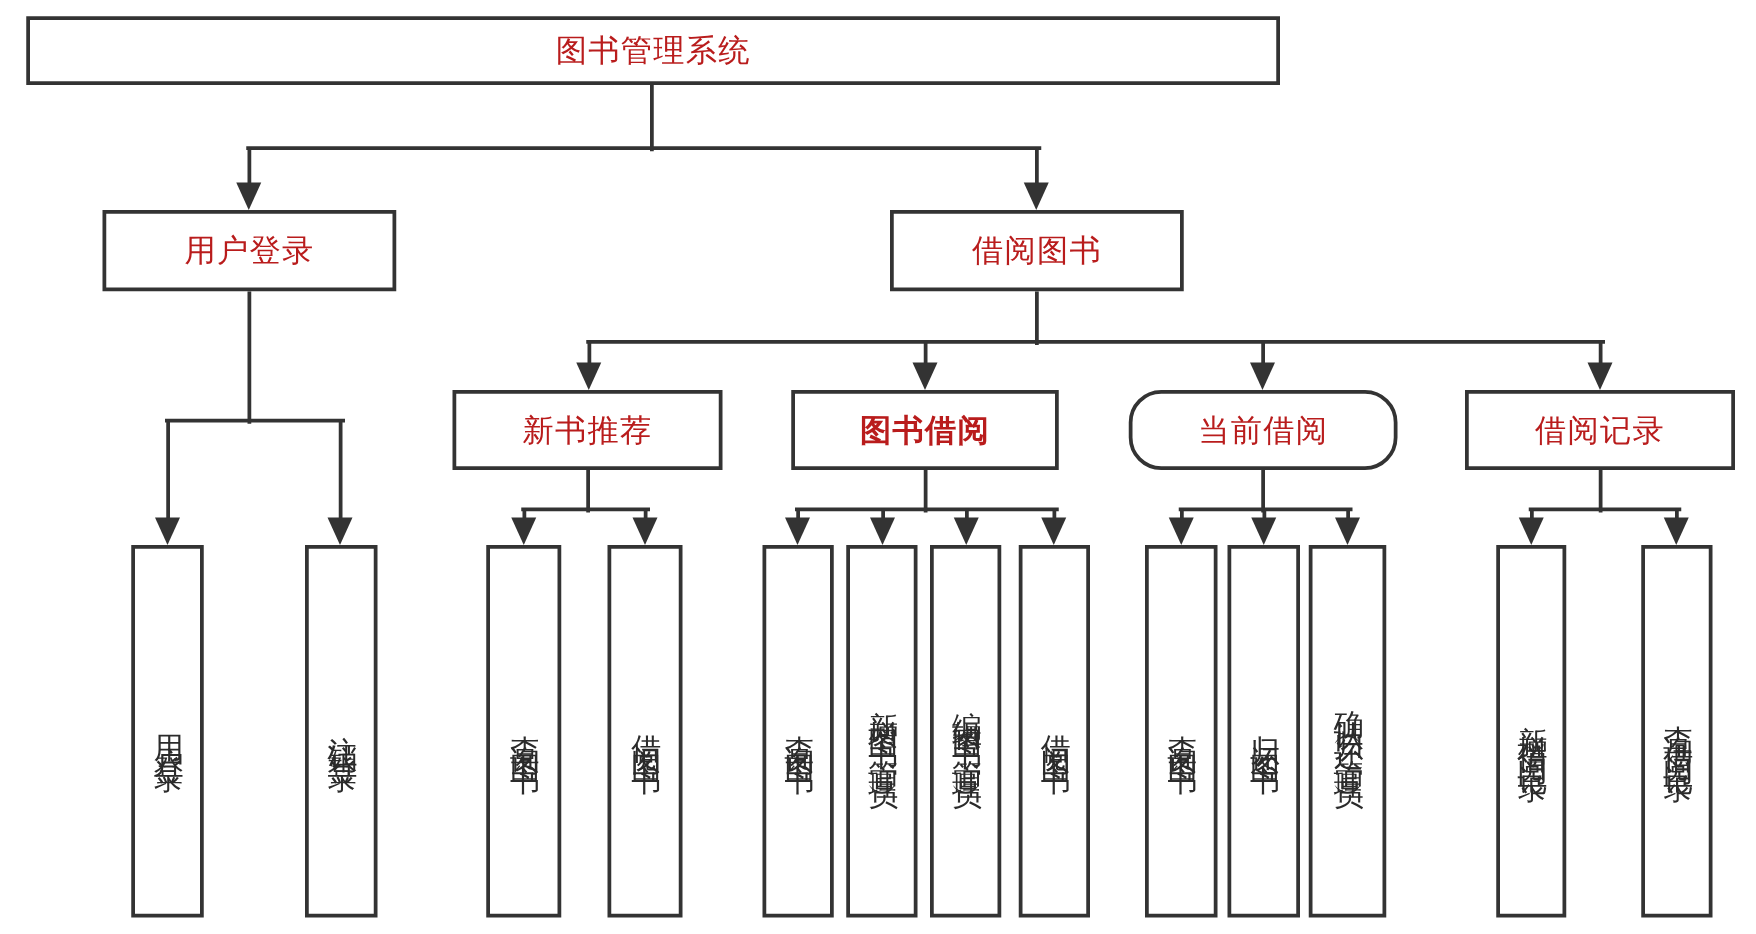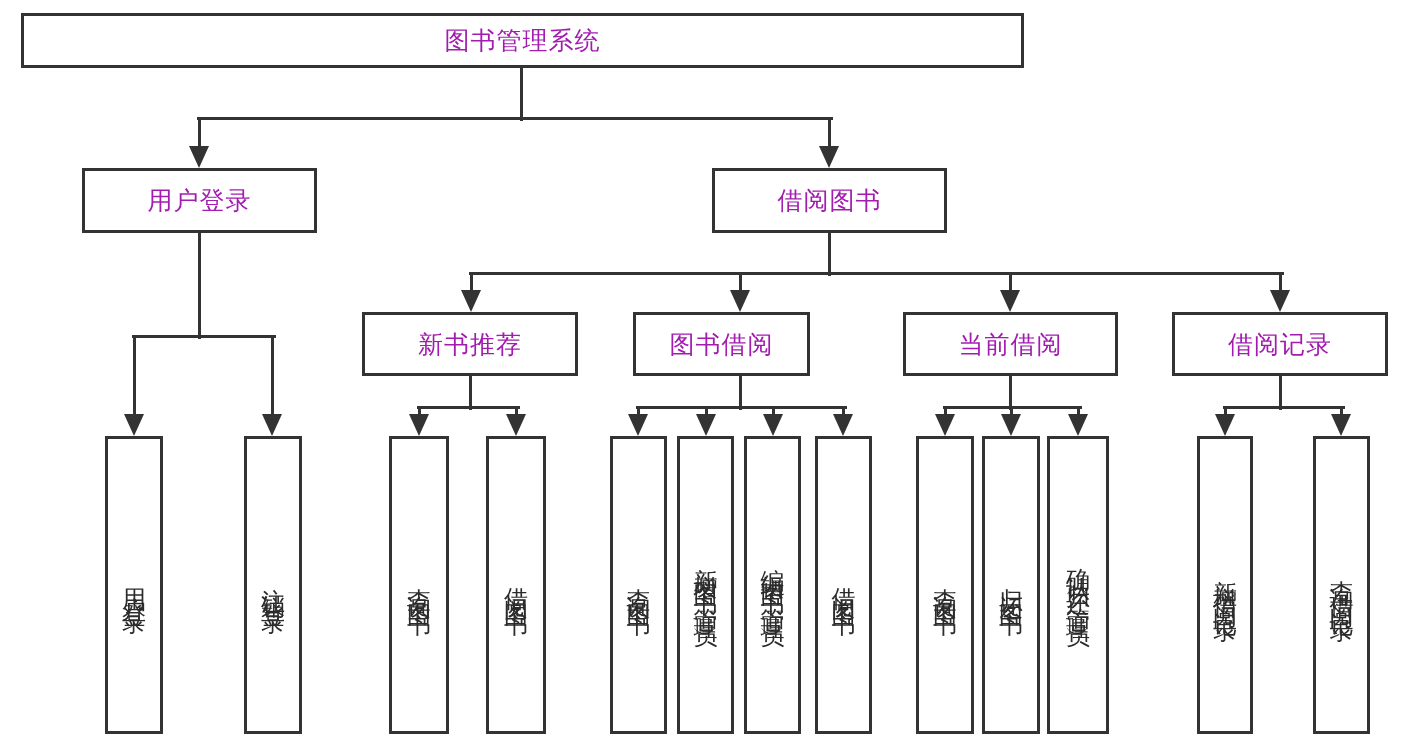--- a/index.html
+++ b/index.html
@@ -21,21 +21,21 @@
     border: 3px solid var(--line);
     display: flex;
     align-items: center;
     justify-content: center;
     z-index: 2;
   }
   .node-label {
     font-size: 25px;
     letter-spacing: 1px;
     white-space: nowrap;
-    color: #a21caf;
+    color: #b91c1c;
   }
   .leaf {
     position: absolute;
     box-sizing: border-box;
     background: #ffffff;
     border: 3px solid var(--line);
     display: flex;
     align-items: center;
     justify-content: center;
     z-index: 2;
@@ -147,25 +147,25 @@
   </div>
 
   <div class="node" style="left:712px; top:168px; width:235px; height:65px;">
     <span class="node-label">借阅图书</span>
   </div>
 
   <div class="node" style="left:362px; top:312px; width:216px; height:64px;">
     <span class="node-label">新书推荐</span>
   </div>
 
-  <div class="node" style="left:633px; top:312px; width:177px; height:64px;">
+  <div class="node" style="left:633px; top:312px; width:214px; height:64px;font-weight:bold;">
     <span class="node-label">图书借阅</span>
   </div>
 
-  <div class="node" style="left:903px; top:312px; width:215px; height:64px;">
+  <div class="node" style="left:903px; top:312px; width:215px; height:64px;border-radius:26px;">
     <span class="node-label">当前借阅</span>
   </div>
 
   <div class="node" style="left:1172px; top:312px; width:216px; height:64px;">
     <span class="node-label">借阅记录</span>
   </div>
 
   <div class="leaf" style="left:105px; top:436px; width:58px; height:298px;">
     <span class="leaf-label">用户登录</span>
   </div>

